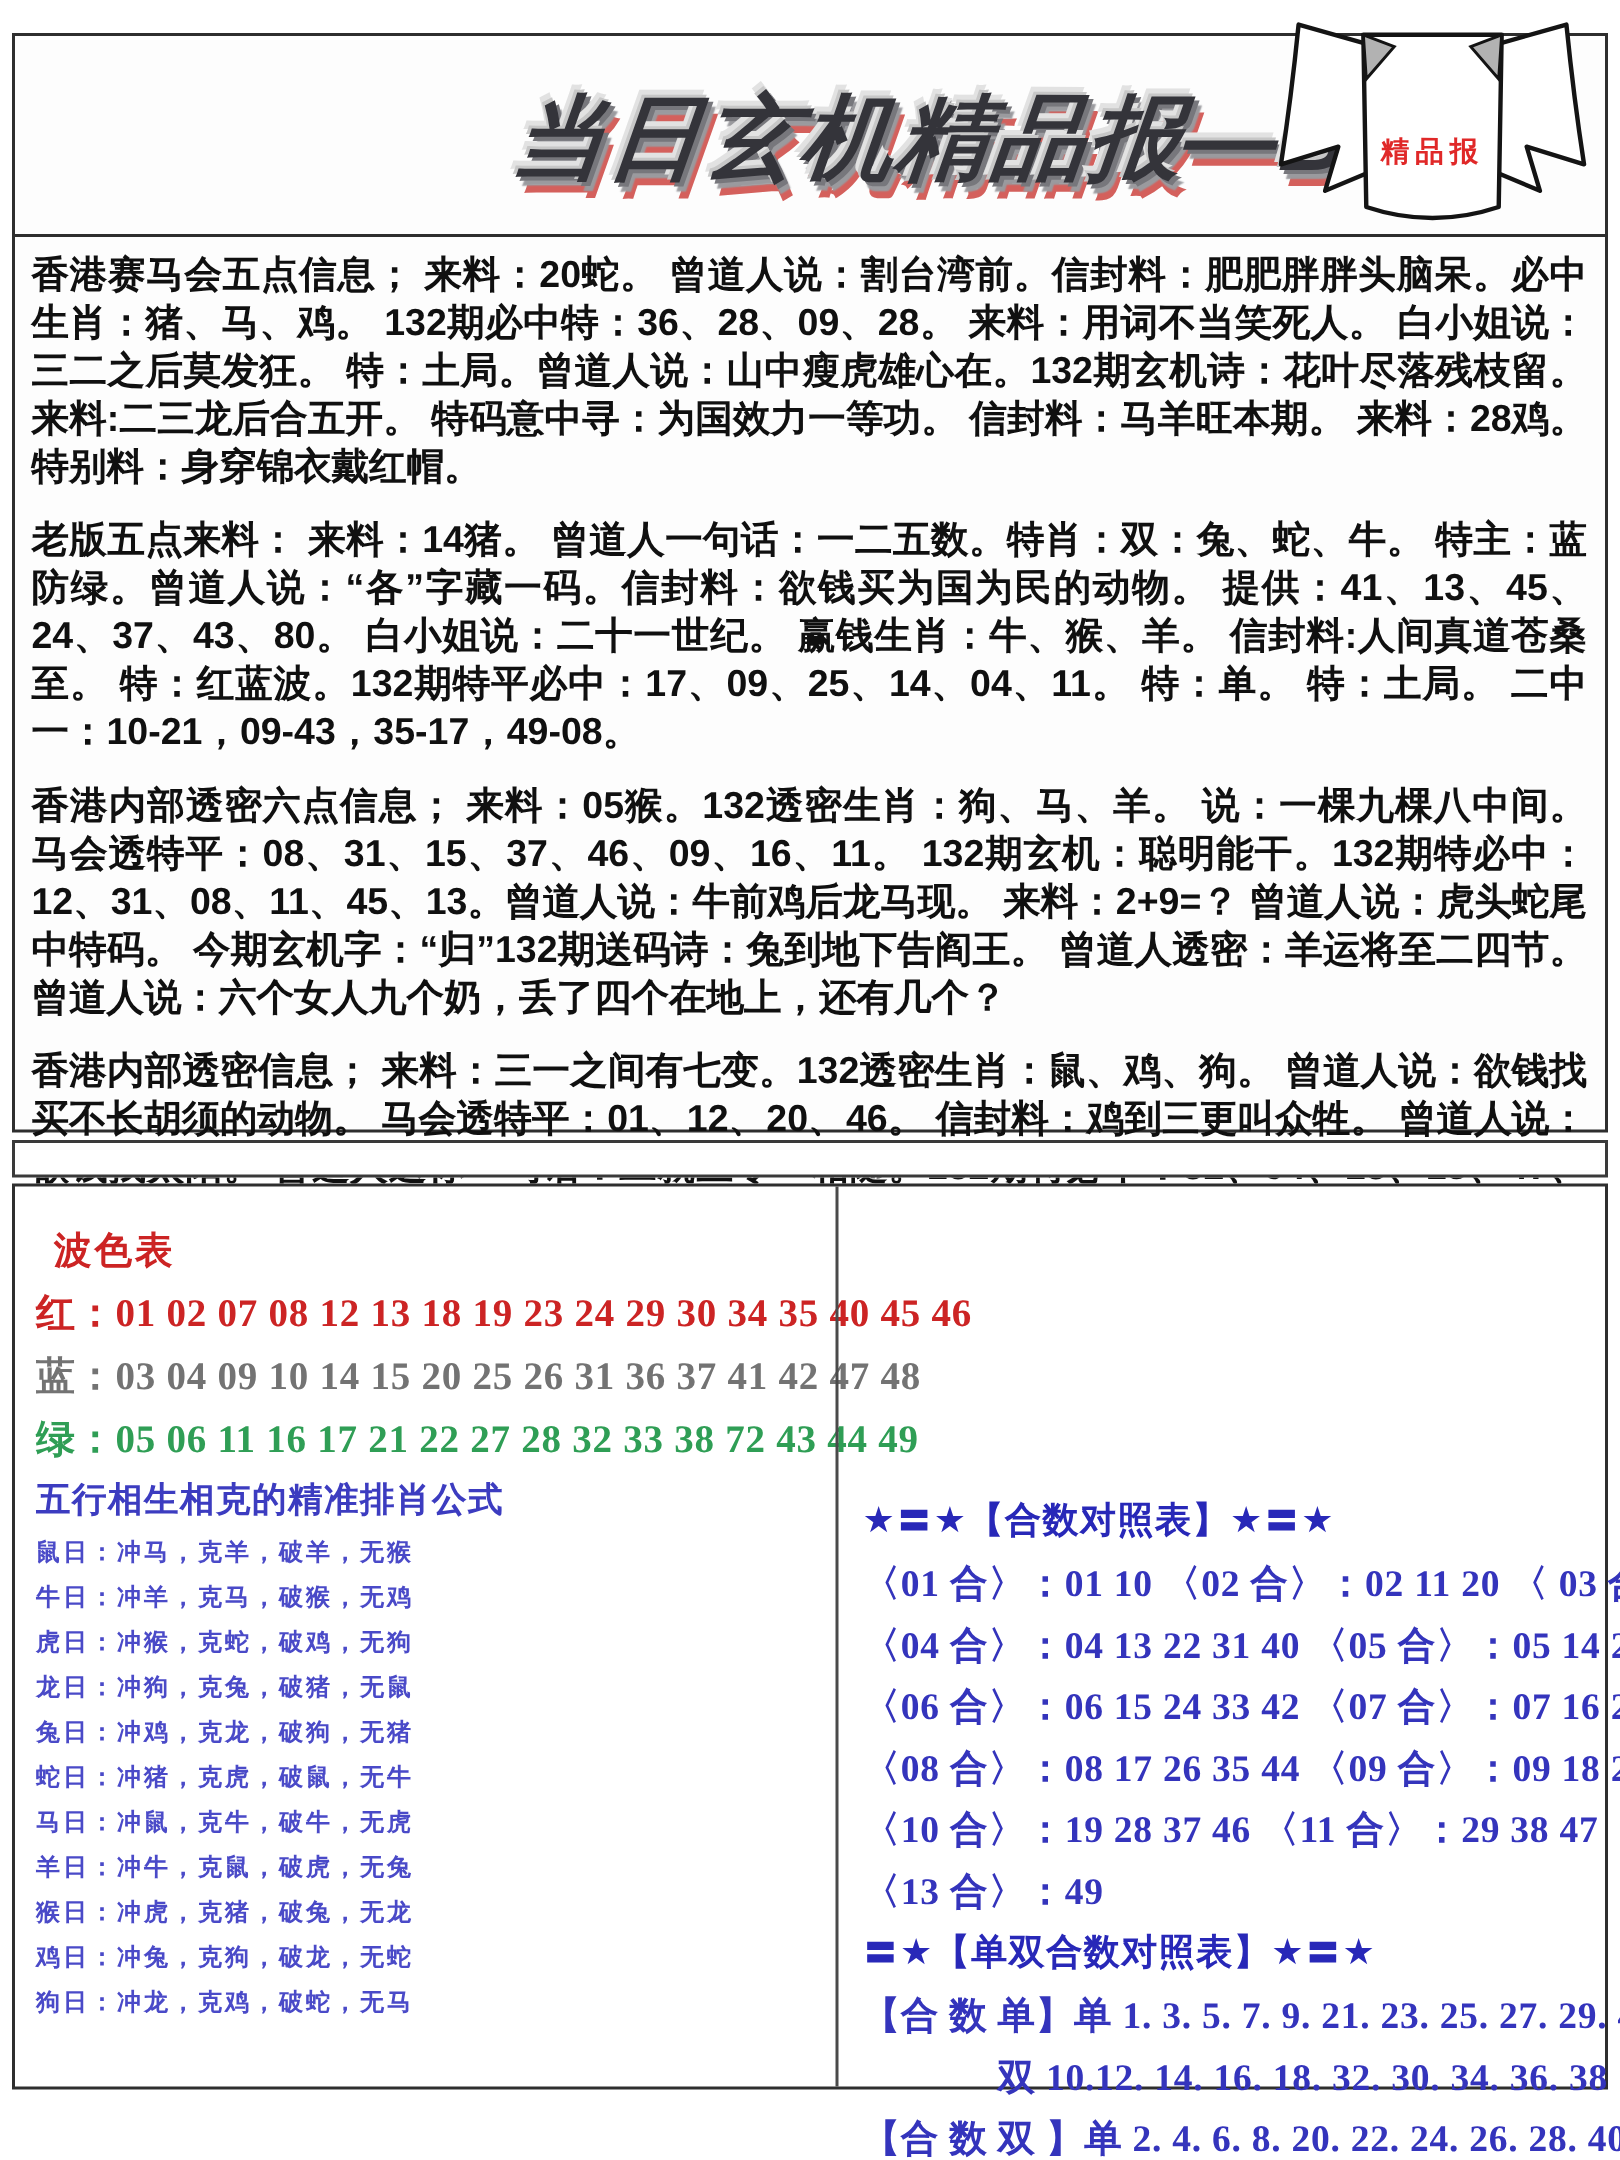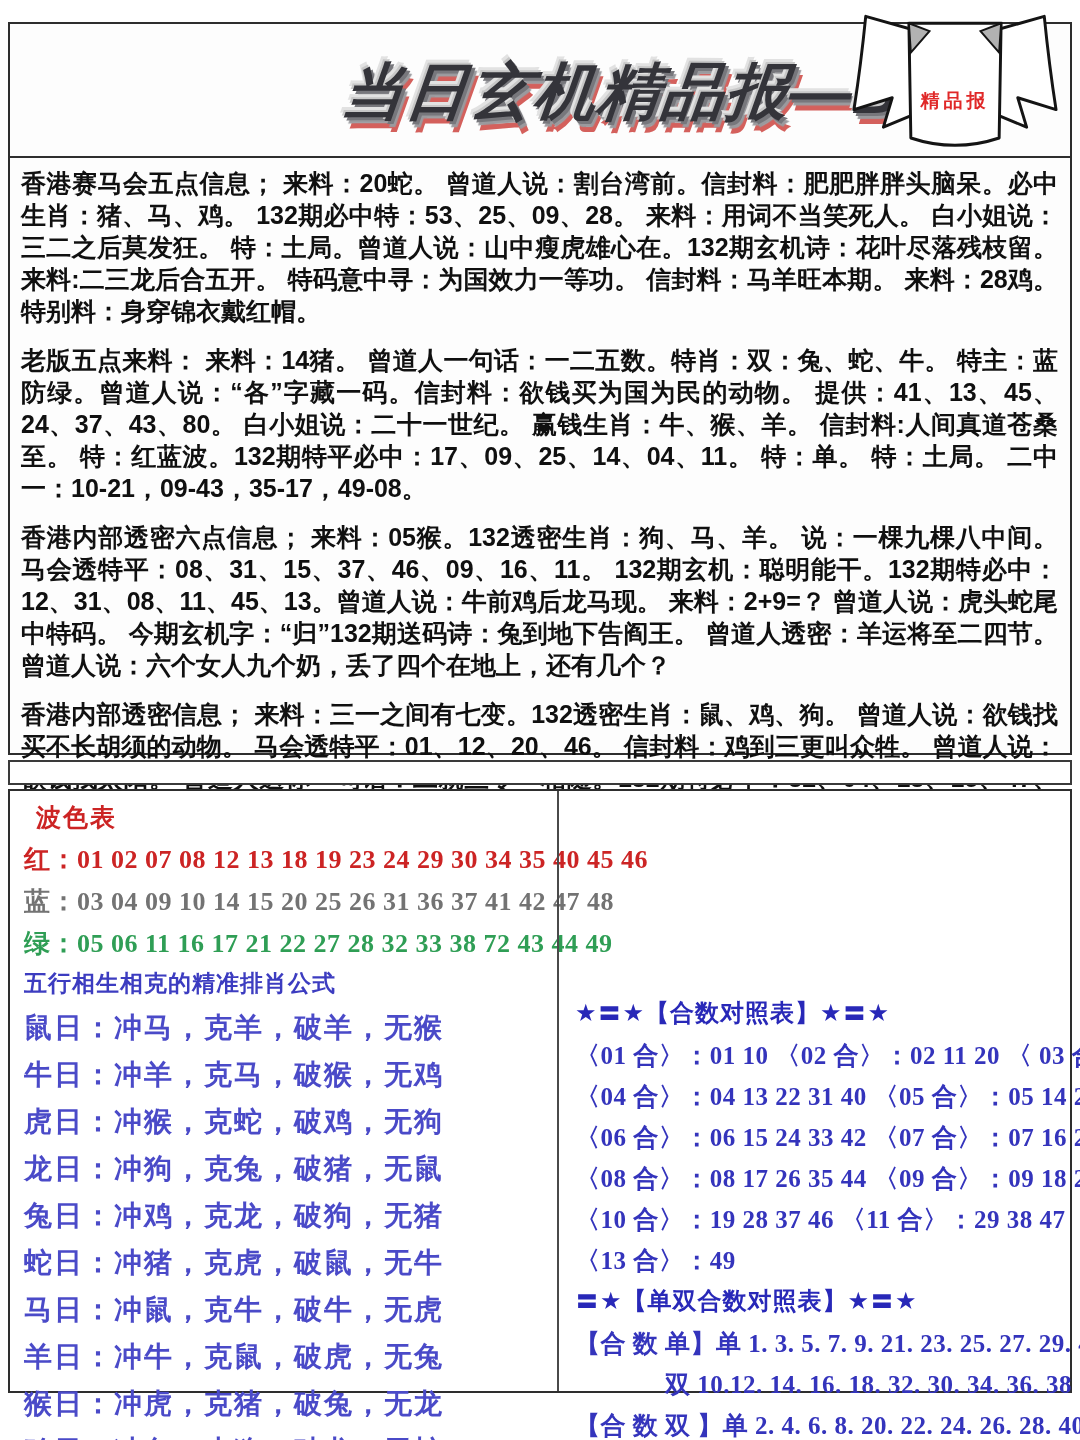--- a/index.html
+++ b/index.html
@@ -45,34 +45,34 @@
     position:absolute;left:8px;top:760px;width:1064px;height:25px;
     border:2px solid #3a3a3a;box-sizing:border-box;background:#fff;
   }
 
   
   .bottom-box{
     position:absolute;left:8px;top:789px;width:1064px;height:604px;
     border:2px solid #2e2e2e;box-sizing:border-box;background:#fff;
     display:flex;
   }
-  .left-col{width:547px;box-sizing:border-box;padding:8px 6px 0 14px;}
+  .left-col{width:547px;box-sizing:border-box;padding:24px 6px 0 14px;}
   .right-col{flex:1;box-sizing:border-box;border-left:2px solid #4a4a4a;padding:206px 6px 0 16px;}
 
   .wave-title{color:#cc2424;font-size:25px;font-weight:700;margin:2px 0 8px 12px;letter-spacing:2px;}
   .wave-row{
     font-family:"Liberation Serif","DejaVu Serif",serif;
     font-size:26px;font-weight:700;margin-bottom:7px;white-space:nowrap;letter-spacing:0.5px;
   }
   .wave-red{color:#cc2424;}
   .wave-blue{color:#737373;font-family:Liberation Serif, serif;}
   .wave-green{color:#2f9e55;}
   .formula-title{color:#3c3cc0;font-size:23px;font-weight:700;margin:6px 0 10px 0;letter-spacing:1px;}
   .zodiac{
-    color:#4a4ac8;font-size:28px;font-weight:700;margin-bottom:9px;
+    color:#4a4ac8;font-size:16px;font-weight:700;margin-bottom:9px;
     letter-spacing:2px;white-space:nowrap;
   }
 
   .rc-heading{color:#2828b8;font-size:24px;font-weight:700;margin-bottom:10px;letter-spacing:1px;white-space:nowrap;}
   .rc-heading.second{margin-top:2px;}
   .rc-line{
     font-family:"Liberation Serif","DejaVu Serif",serif;
     color:#3434bc;font-size:25px;font-weight:700;margin-bottom:8px;white-space:nowrap;letter-spacing:0.5px;
   }
   .rc-sub{padding-left:90px;}
@@ -95,21 +95,21 @@
           <path d="M 58 12 L 152 12 L 150 129 Q 105 144 60 129 Z" fill="#ffffff" stroke="#141414" stroke-width="3" stroke-linejoin="round"></path>
 
           <path d="M 58 12 L 79 20 L 60 42 Z" fill="#b2b2b2" stroke="#141414" stroke-width="2"></path>
           <path d="M 152 12 L 131 20 L 150 42 Z" fill="#b2b2b2" stroke="#141414" stroke-width="2"></path>
         </svg>
         <div class="ribbon-label">精品报</div>
       </div>
     </div>
 
     <div class="paras">
-      <p>香港赛马会五点信息； 来料：20蛇。 曾道人说：割台湾前。信封料：肥肥胖胖头脑呆。必中生肖：猪、马、鸡。 132期必中特：53、25、09、28。 来料：用词不当笑死人。 白小姐说：三二之后莫发狂。 特：土局。曾道人说：山中瘦虎雄心在。132期玄机诗：花叶尽落残枝留。 来料:二三龙后合五开。 特码意中寻：为国效力一等功。 信封料：马羊旺本期。 来料：28鸡。 特别料：身穿锦衣戴红帽。</p>
+      <p>香港赛马会五点信息； 来料：20蛇。 曾道人说：割台湾前。信封料：肥肥胖胖头脑呆。必中生肖：猪、马、鸡。 132期必中特：36、28、09、28。 来料：用词不当笑死人。 白小姐说：三二之后莫发狂。 特：土局。曾道人说：山中瘦虎雄心在。132期玄机诗：花叶尽落残枝留。 来料:二三龙后合五开。 特码意中寻：为国效力一等功。 信封料：马羊旺本期。 来料：28鸡。 特别料：身穿锦衣戴红帽。</p>
       <p>老版五点来料： 来料：14猪。 曾道人一句话：一二五数。特肖：双：兔、蛇、牛。 特主：蓝防绿。曾道人说：“各”字藏一码。信封料：欲钱买为国为民的动物。 提供：41、13、45、24、37、43、80。 白小姐说：二十一世纪。 赢钱生肖：牛、猴、羊。 信封料:人间真道苍桑至。 特：红蓝波。132期特平必中：17、09、25、14、04、11。 特：单。 特：土局。 二中一：10-21，09-43，35-17，49-08。</p>
       <p>香港内部透密六点信息； 来料：05猴。132透密生肖：狗、马、羊。 说：一棵九棵八中间。 马会透特平：08、31、15、37、46、09、16、11。 132期玄机：聪明能干。132期特必中：12、31、08、11、45、13。曾道人说：牛前鸡后龙马现。 来料：2+9=？ 曾道人说：虎头蛇尾中特码。 今期玄机字：“归”132期送码诗：兔到地下告阎王。 曾道人透密：羊运将至二四节。 曾道人说：六个女人九个奶，丢了四个在地上，还有几个？</p>
       <p>香港内部透密信息； 来料：三一之间有七变。132透密生肖：鼠、鸡、狗。 曾道人说：欲钱找买不长胡须的动物。 马会透特平：01、12、20、46。 信封料：鸡到三更叫众牲。 曾道人说：欲钱找太阳。 曾道人送你一句话：二就三零一相随。132期特必中：32、04、13、15、47、36、35、48。 今期玄机字：撒。132送码诗：一代英豪九天日。马会料：正有一七逢二三。 提供：02、16、19、32、44、20。</p>
     </div>
   </div>
 
   <div class="strip"></div>
 
   <div class="bottom-box">
 

